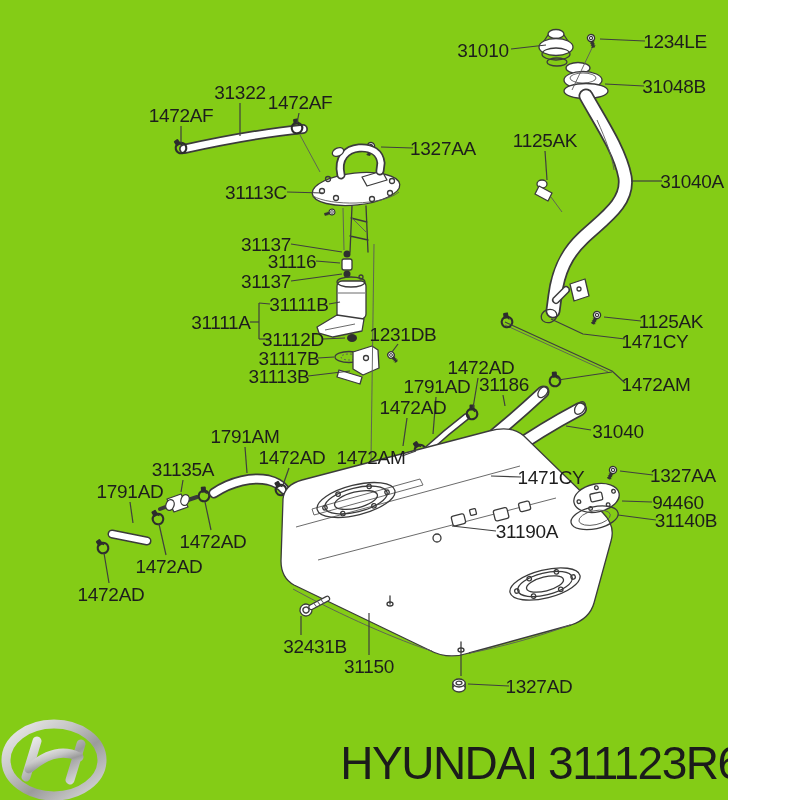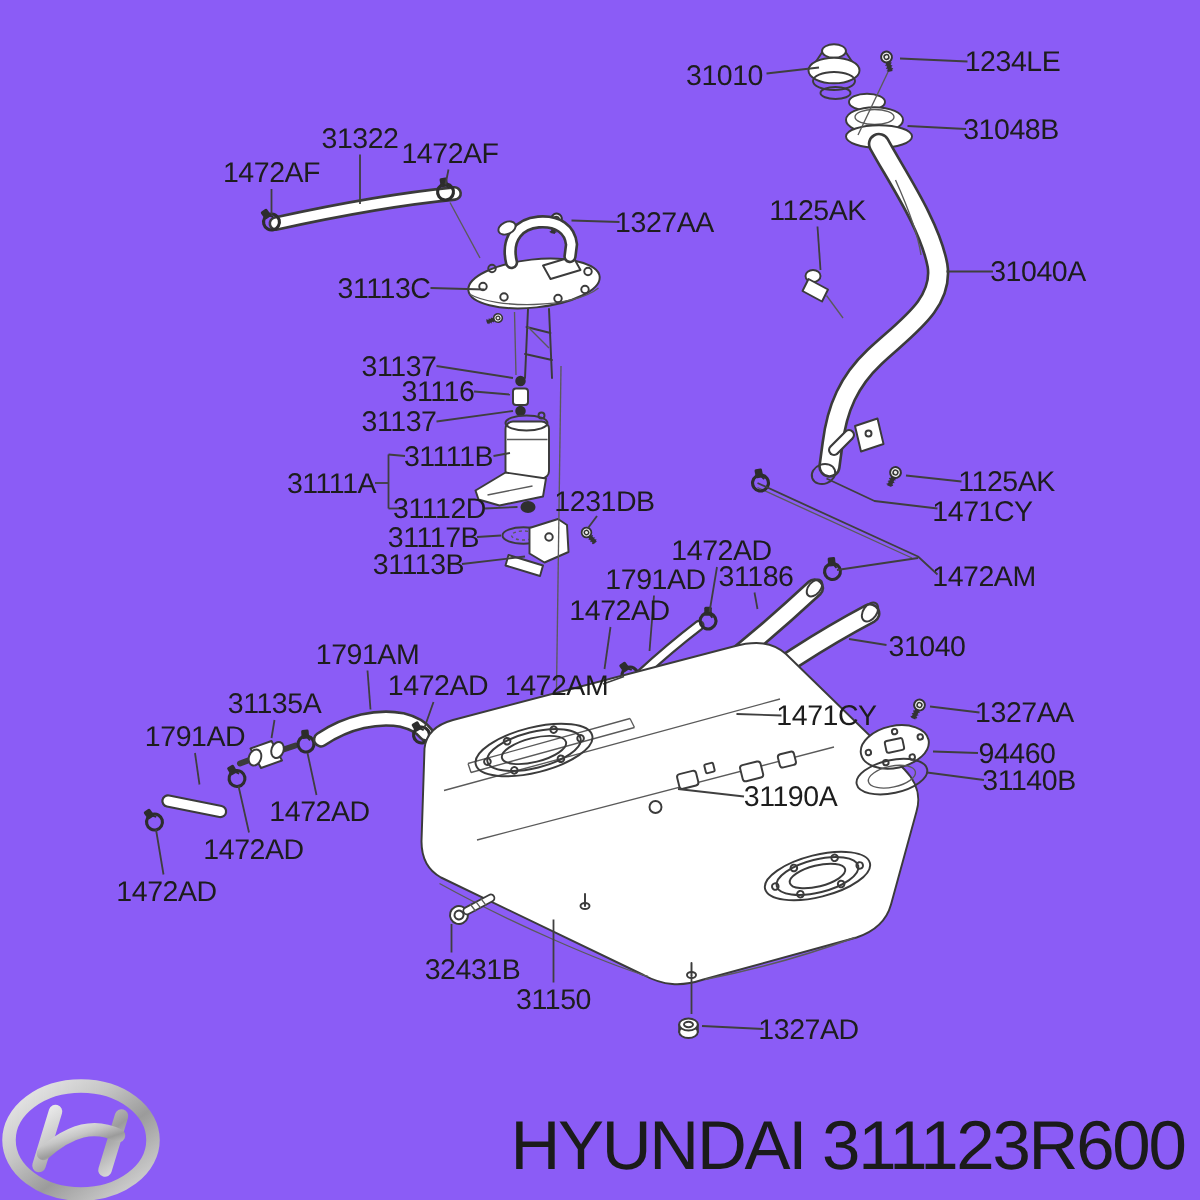--- a/index.html
+++ b/index.html
@@ -1,17 +1,17 @@
 <!DOCTYPE html>
 <html><head>
 <meta charset="utf-8">
 <style>
   html,body{margin:0;padding:0;background:#fff;}
   body{width:800px;height:800px;font-family:"Liberation Sans",sans-serif;}
-  .stage{position:relative;width:800px;height:800px;overflow:hidden;background:#8b5cf6;}
+  .stage{position:relative;width:728px;height:800px;overflow:hidden;background:#84cc16;}
   #diagram-svg{position:absolute;left:0;top:0;}
   .ln{stroke:#3b3b3b;stroke-width:1.3;fill:none;stroke-linejoin:round;stroke-linecap:round;}
   .lnf{stroke:#3b3b3b;stroke-width:1.3;fill:#fff;stroke-linejoin:round;}
   .thin{stroke:#5a5a5a;stroke-width:0.9;fill:none;}
   .tube-o{stroke:#3b3b3b;fill:none;stroke-linecap:round;}
   .tube-i{stroke:#ffffff;fill:none;stroke-linecap:round;}
   .dark{fill:#2f2f2f;stroke:none;}
   .leader{stroke:#3f3f3f;stroke-width:1.2;fill:none;stroke-linejoin:round;}
   text.lbl{font-family:"Liberation Sans",sans-serif;font-size:19px;fill:#1d1d1d;letter-spacing:-0.3px;}
   .footer-text{position:absolute;top:736px;left:315px;width:500px;text-align:center;

